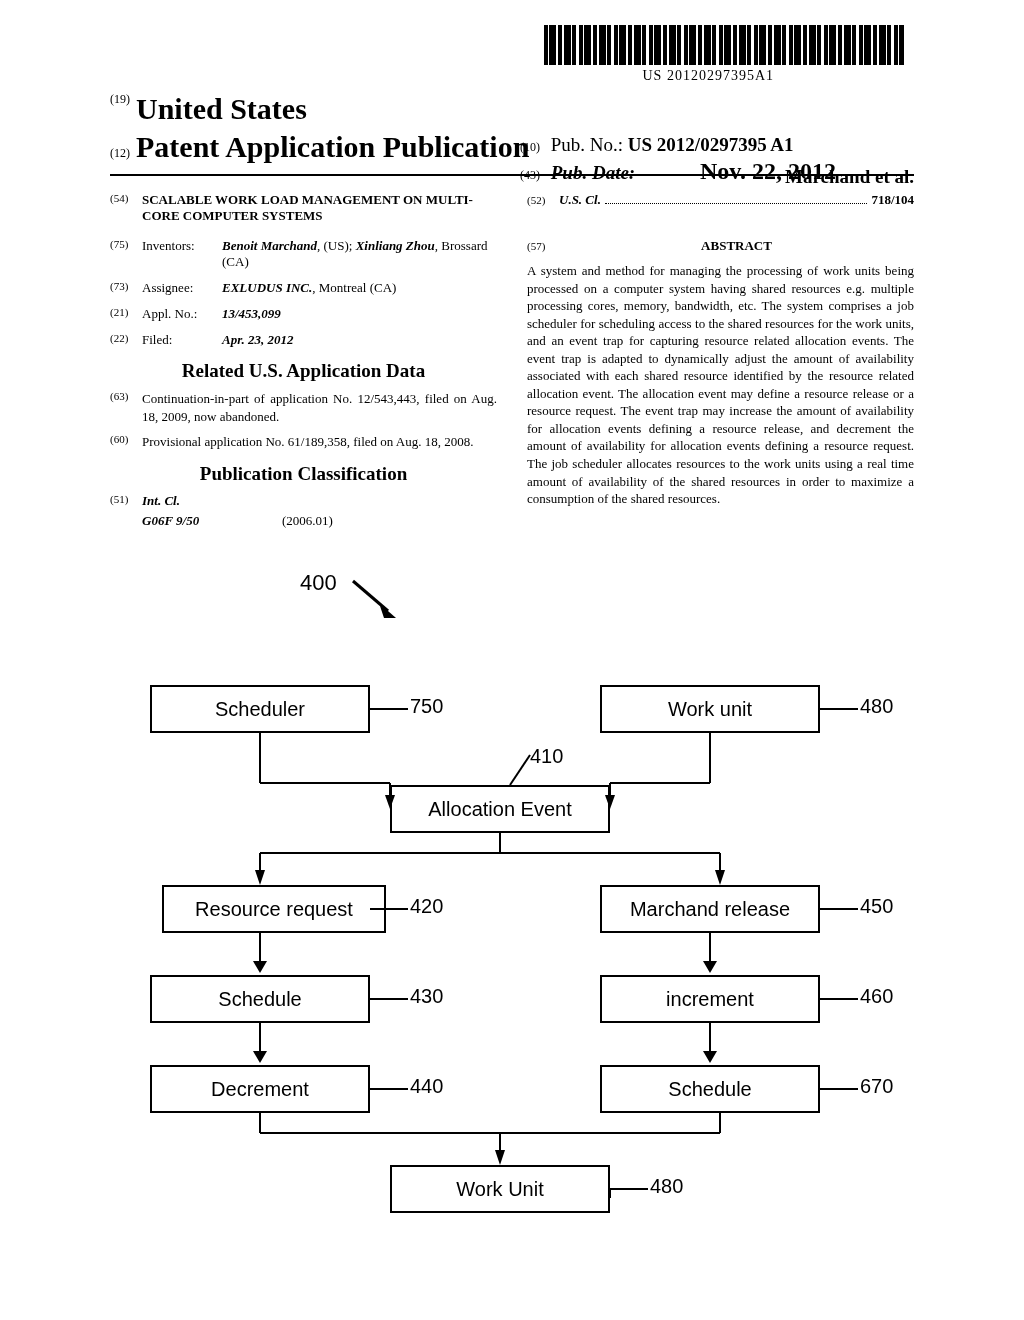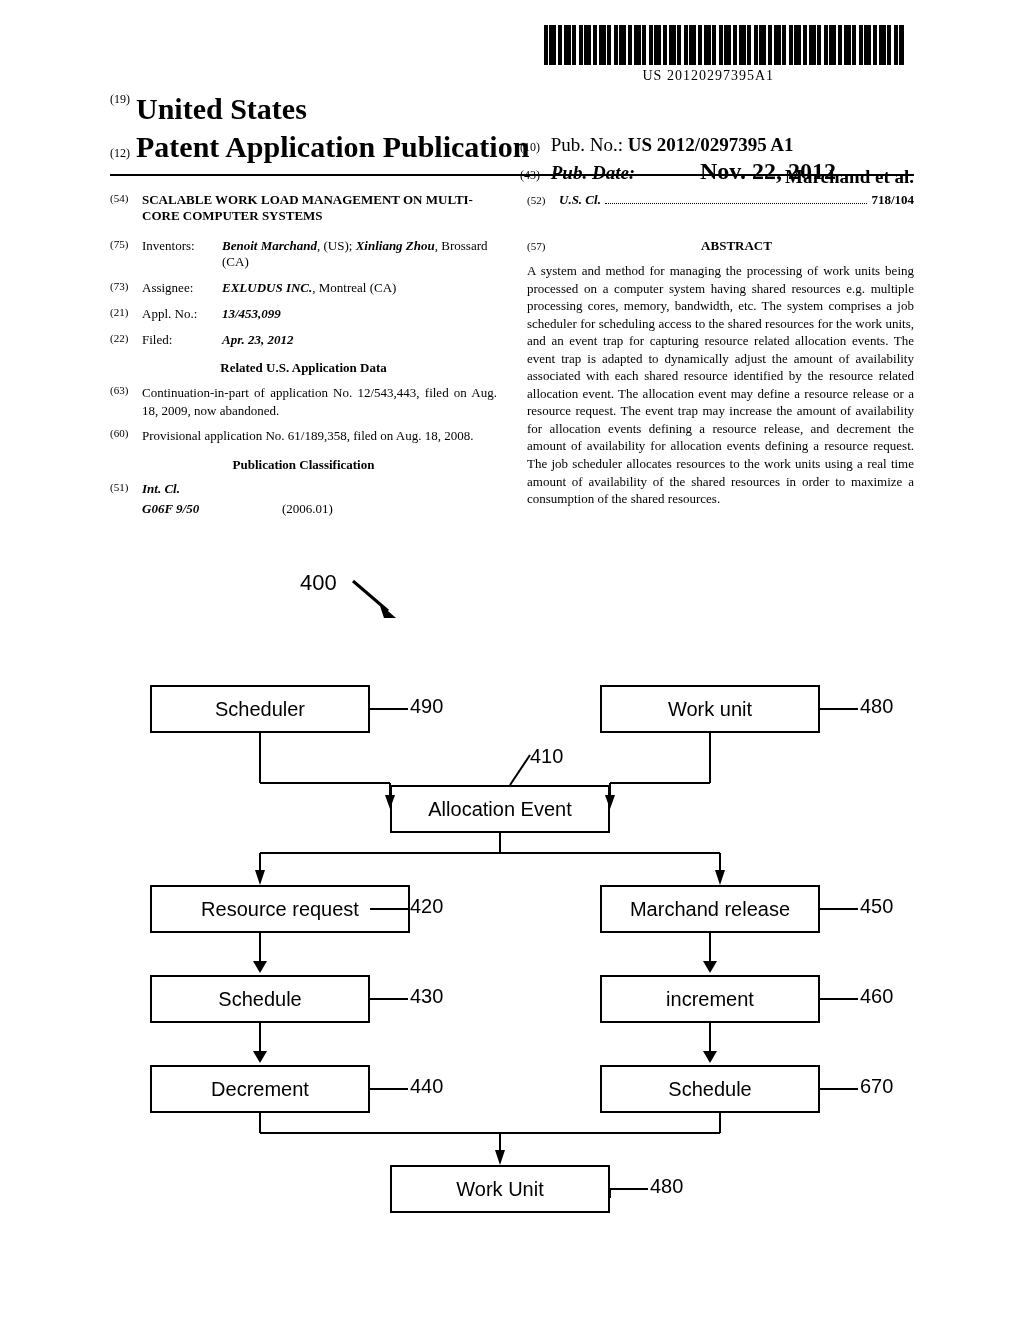--- a/index.html
+++ b/index.html
@@ -78,21 +78,21 @@
       gap: 30px;
       font-size: 13px;
     }
     .col { flex: 1; }
     .field-row { display: flex; margin-bottom: 8px; }
     .field-num { font-size: 11px; width: 32px; flex-shrink: 0; }
     .field-label { width: 80px; flex-shrink: 0; }
     .field-val { flex: 1; }
     .title-text { font-weight: bold; text-align: left; }
     .bold { font-weight: bold; font-style: italic; }
-    .section-heading { font-weight: bold; text-align: center; margin: 12px 0 8px; font-size: 13px; }
+    .section-heading { font-weight: bold; text-align: center; margin: 12px 0 8px; font-size: 19px; }
     .related-text { font-size: 13px; line-height: 1.35; text-align: justify; }
     .int-cl-row { display: flex; margin-top: 4px; }
     .int-cl-code { font-style: italic; font-weight: bold; width: 110px; }
     .int-cl-year { margin-left: 30px; }
     .us-cl-row { display: flex; align-items: baseline; }
     .us-cl-dots {
       flex: 1;
       border-bottom: 1px dotted black;
       margin: 0 4px 3px;
       height: 1px;
@@ -271,21 +271,21 @@
 <div class="figure-area">
   <div class="fig-num">400</div>
   <svg class="diag-arrow" style="top:6px;left:238px" width="60" height="55" viewBox="0 0 60 55">
     <line x1="5" y1="5" x2="40" y2="35" stroke="black" stroke-width="3"></line>
     <polygon points="40,35 48,42 36,42 32,30" fill="black"></polygon>
   </svg>
 
   <div class="box" style="top:115px;left:40px;width:220px;height:48px">
     <span>Scheduler</span>
   </div>
-  <div class="box-label" style="top:125px;left:300px">490</div>
+  <div class="box-label" style="top:125px;left:300px">750</div>
   <div class="lead-line" style="top:138px;left:260px;width:38px"></div>
 
   <div class="box" style="top:115px;left:490px;width:220px;height:48px">
     <span>Work unit</span>
   </div>
   <div class="box-label" style="top:125px;left:750px">480</div>
   <div class="lead-line" style="top:138px;left:710px;width:38px"></div>
 
   <div class="box" style="top:215px;left:280px;width:220px;height:48px">
     <span>Allocation Event</span>
@@ -310,21 +310,21 @@
 
   <svg style="position:absolute;top:263px;left:130px" width="520" height="55">
     <line x1="260" y1="0" x2="260" y2="20" stroke="black" stroke-width="2"></line>
     <line x1="20" y1="20" x2="480" y2="20" stroke="black" stroke-width="2"></line>
     <line x1="20" y1="20" x2="20" y2="40" stroke="black" stroke-width="2"></line>
     <polygon points="15,37 25,37 20,52" fill="black"></polygon>
     <line x1="480" y1="20" x2="480" y2="40" stroke="black" stroke-width="2"></line>
     <polygon points="475,37 485,37 480,52" fill="black"></polygon>
   </svg>
 
-  <div class="box" style="top:315px;left:40px;width:260px;height:48px">
+  <div class="box" style="top:315px;left:52px;width:224px;height:48px">
     <span>Resource request</span>
   </div>
   <div class="box-label" style="top:325px;left:300px">420</div>
   <div class="lead-line" style="top:338px;left:260px;width:38px"></div>
 
   <div class="box" style="top:315px;left:490px;width:220px;height:48px">
     <span>Marchand release</span>
   </div>
   <div class="box-label" style="top:325px;left:750px">450</div>
   <div class="lead-line" style="top:338px;left:710px;width:38px"></div>

